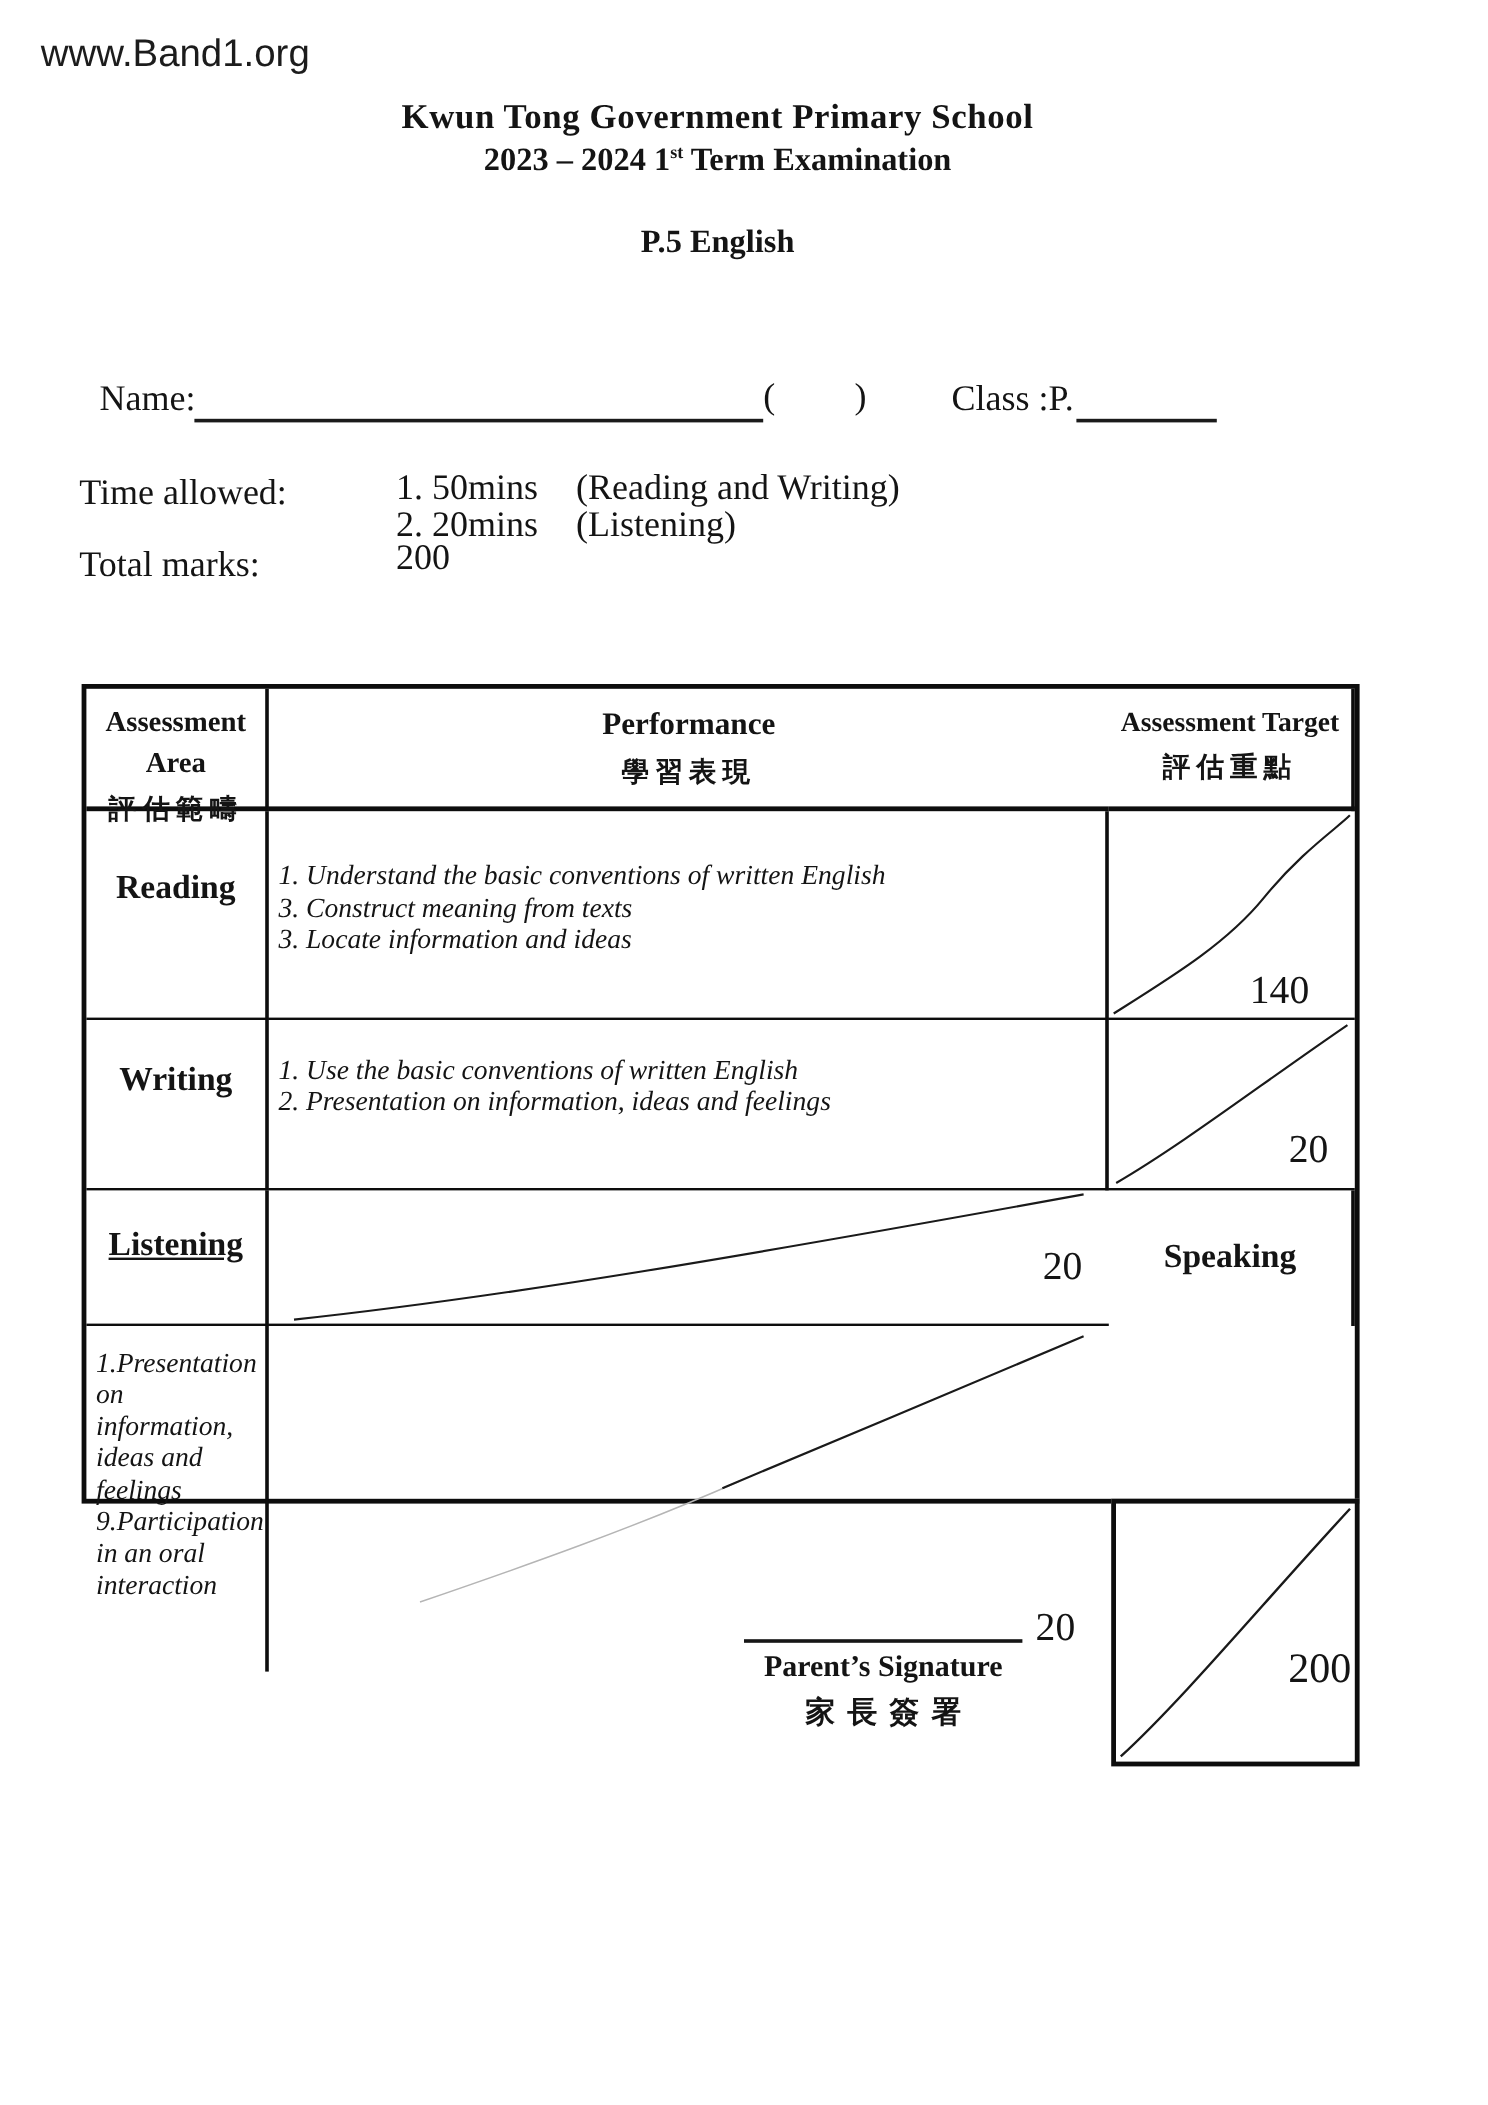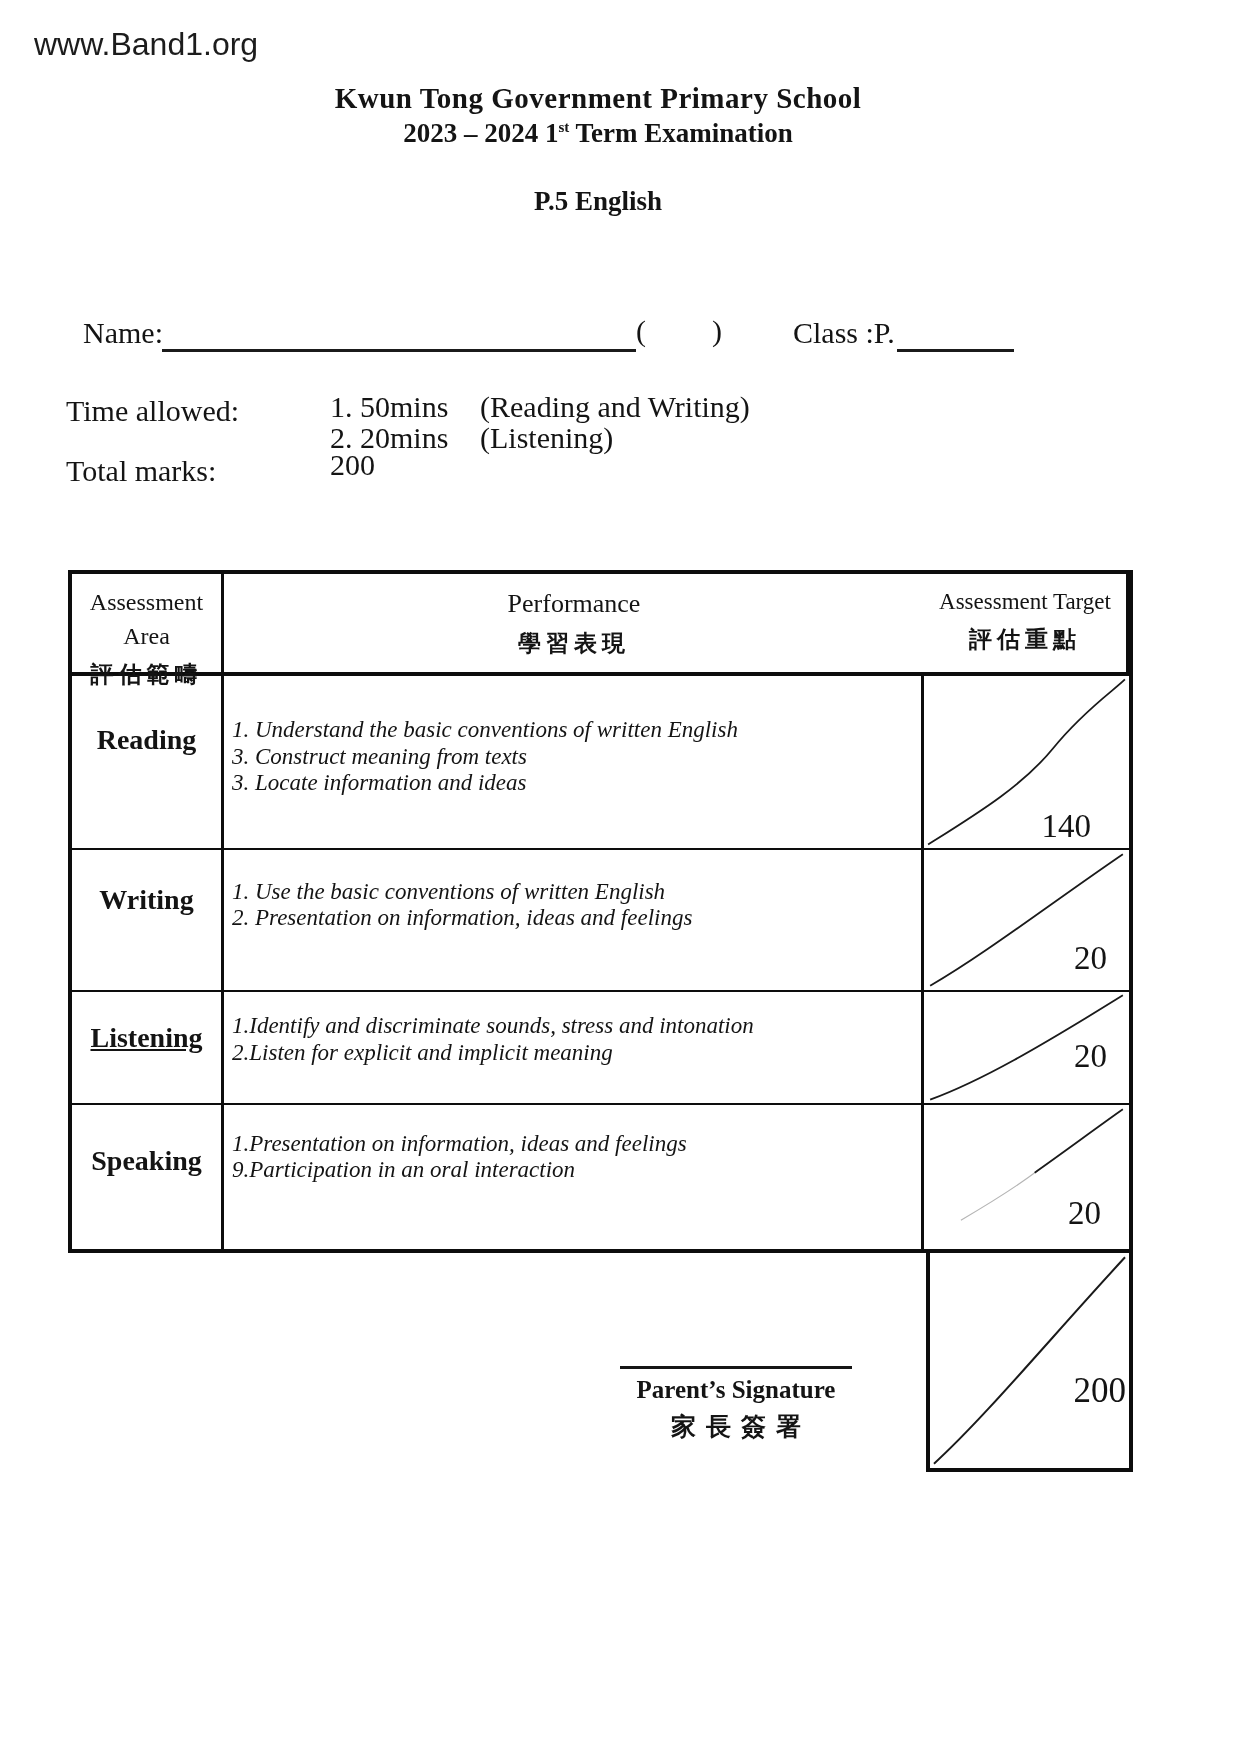--- a/index.html
+++ b/index.html
@@ -36,21 +36,21 @@
     display:grid;
     grid-template-columns:152px 700px 1fr;
     grid-template-rows:102px 174px 142px 113px 1fr;
     box-sizing:border-box;
     background:#fff;
   }
   .cell{box-sizing:border-box;border-right:3px solid #0d0d0d;border-bottom:2px solid #0d0d0d;position:relative;}
   .cell.lastcol{border-right:none;}
   .cell.lastrow{border-bottom:none;}
   .cell.hdr{border-bottom:4px solid #0d0d0d;text-align:center;padding-top:12px;}
-  .hdr .en{font-weight:normal;font-size:24px;line-height:1.4;}
+  .hdr .en{font-weight:bold;font-size:24px;line-height:1.4;}
   .hdr .en.small{font-size:23px;}
   .hdr .en.big{font-size:26px;}
   .hdr .zh{font-weight:bold;font-size:23px;letter-spacing:5px;margin-top:6px;}
 
   .areacell{text-align:center;font-weight:bold;font-size:28px;}
   .areacell .lbl{display:block;}
   .pt-read{padding-top:48px;}
   .pt-write{padding-top:34px;}
   .pt-listen{padding-top:30px;text-decoration:underline;}
   .pt-speak{padding-top:40px;}
@@ -148,24 +148,20 @@
     <div class="cell lastcol perf">
       <svg viewBox="0 0 100 100" preserveAspectRatio="none">
         <path d="M3,97 C30,74 62,38 97,3" fill="none" stroke="#1a1a1a" stroke-width="1.8" vector-effect="non-scaling-stroke"></path>
       </svg>
       <span class="score sc-write">20</span>
     </div>
 
     <div class="cell areacell pt-listen">
       <span class="lbl">Listening</span>
     </div>
-    <div class="cell targets tg-listen">
-      <div>1.Identify and discriminate sounds, stress and intonation</div>
-      <div>2.Listen for explicit and implicit meaning</div>
-    </div>
     <div class="cell lastcol perf">
       <svg viewBox="0 0 100 100" preserveAspectRatio="none">
         <path d="M3,97 C28,80 56,50 97,3" fill="none" stroke="#1a1a1a" stroke-width="1.8" vector-effect="non-scaling-stroke"></path>
       </svg>
       <span class="score sc-listen">20</span>
     </div>
 
     <div class="cell areacell pt-speak lastrow">
       <span class="lbl">Speaking</span>
     </div>

